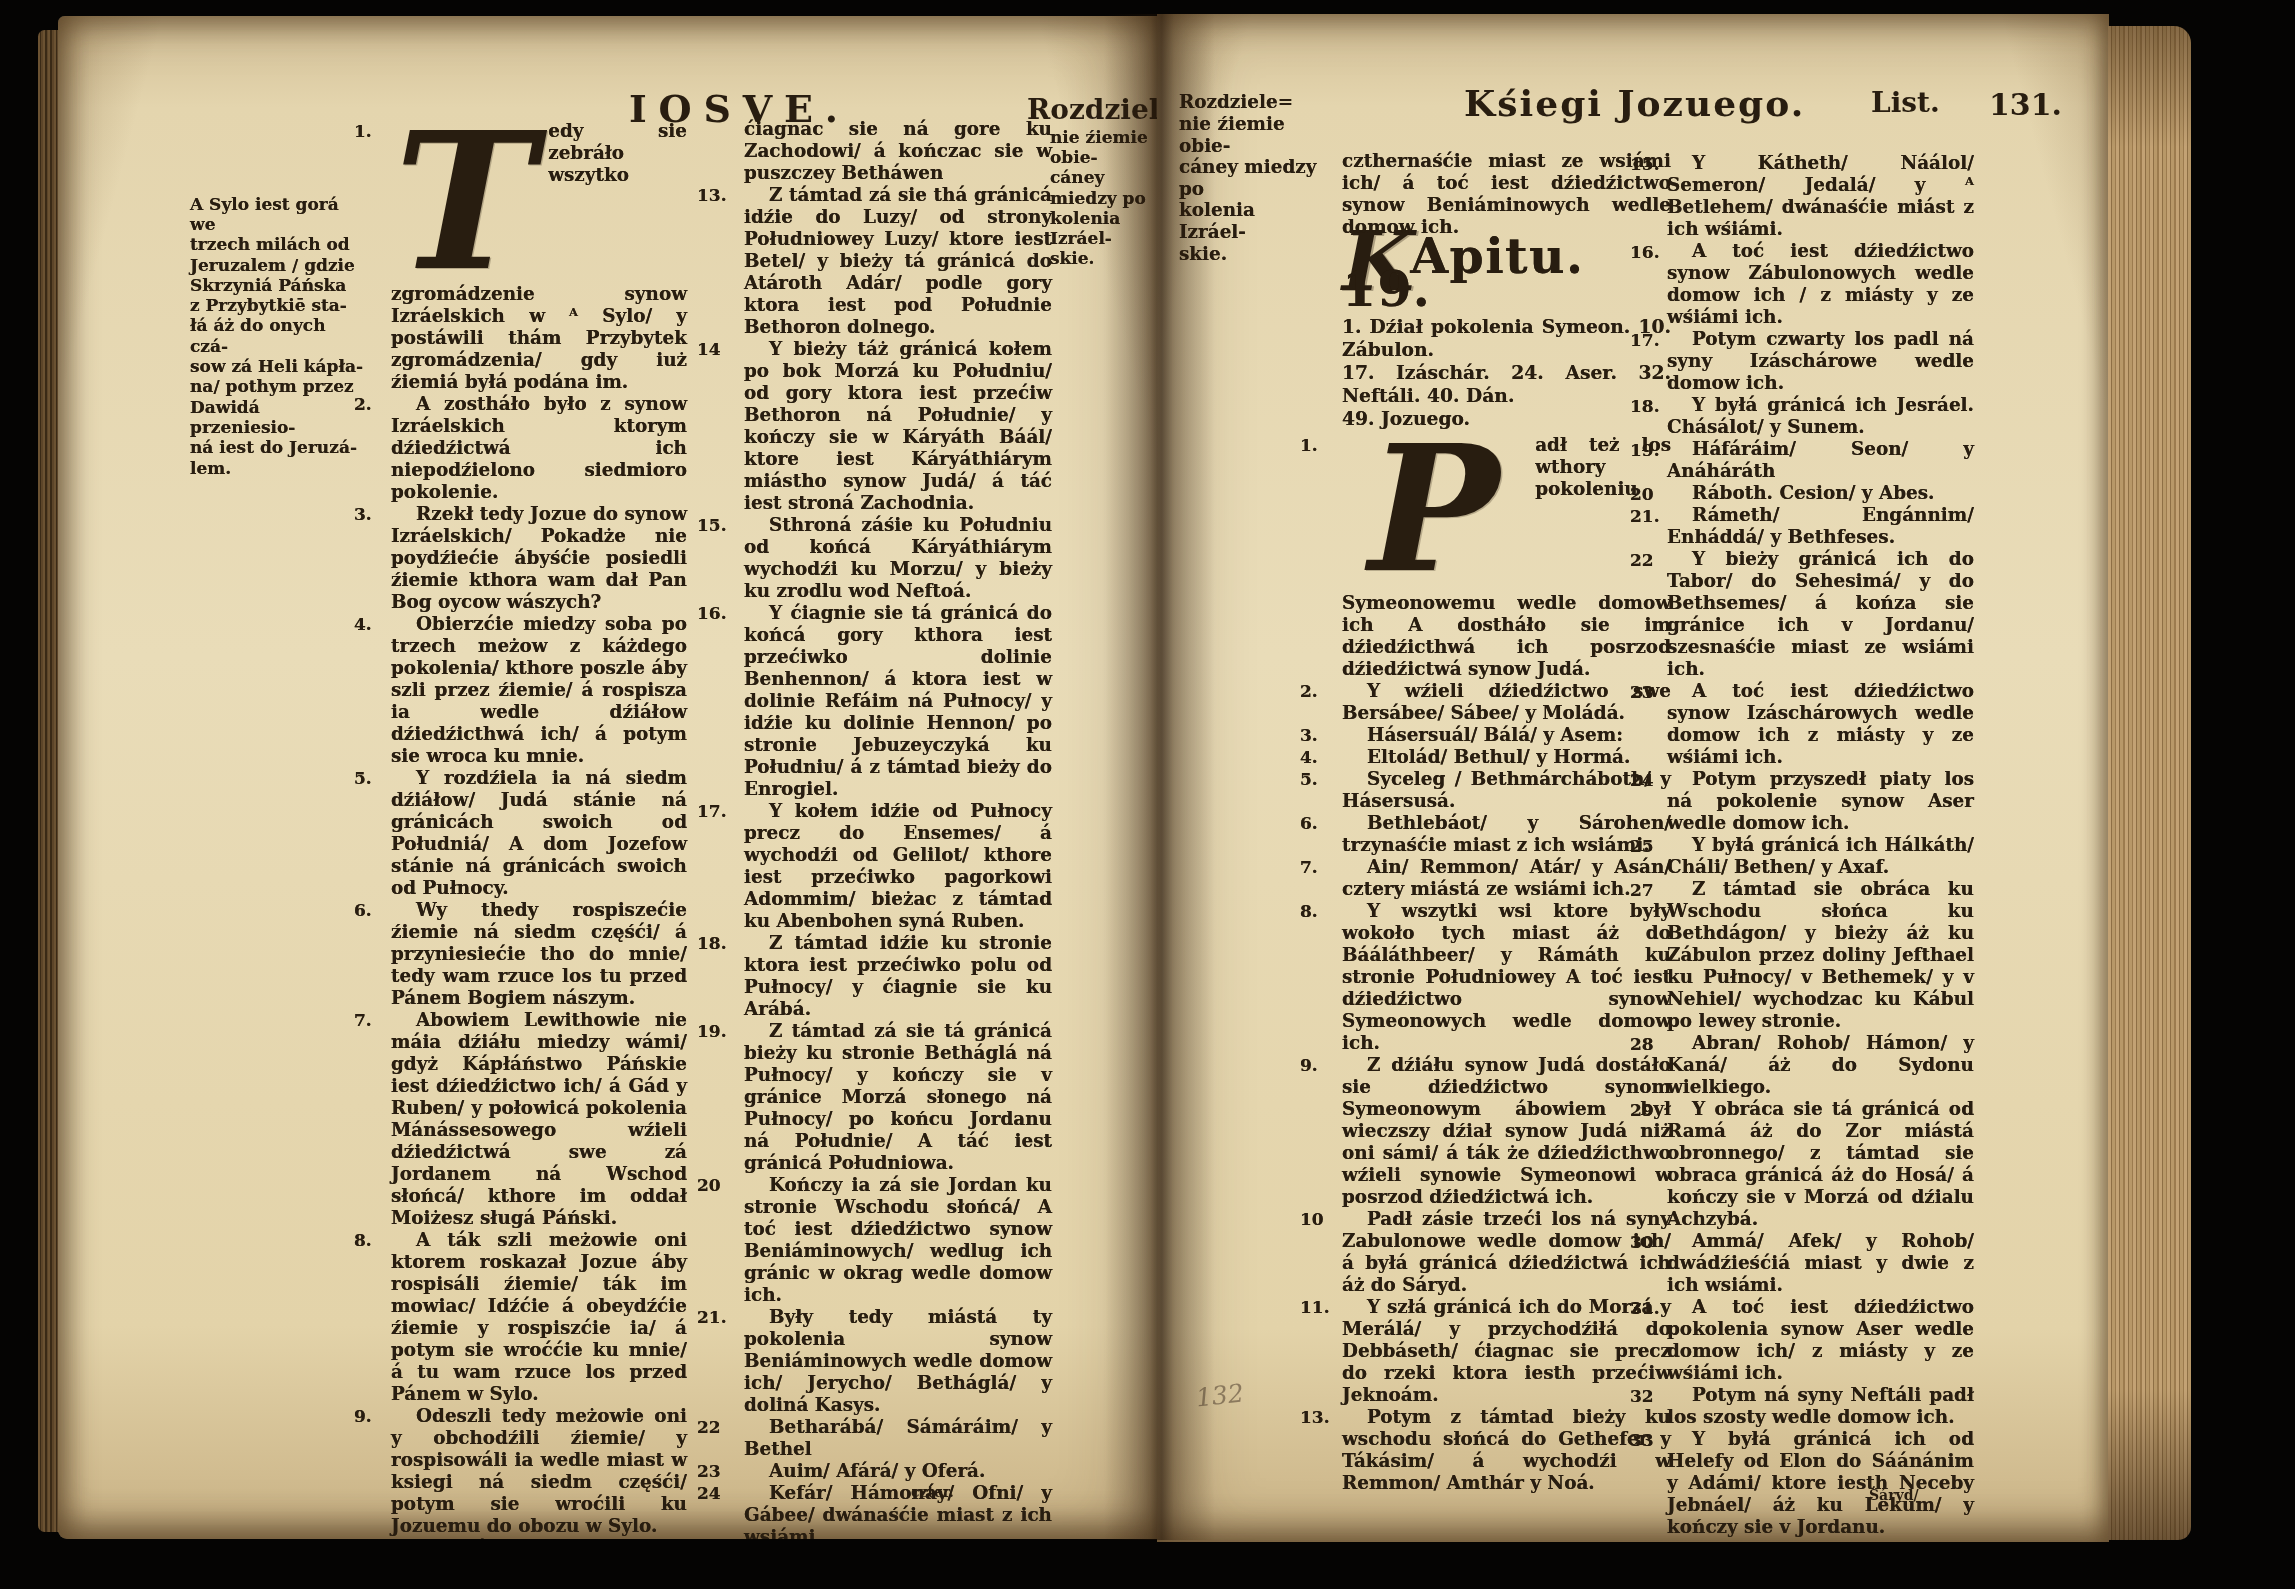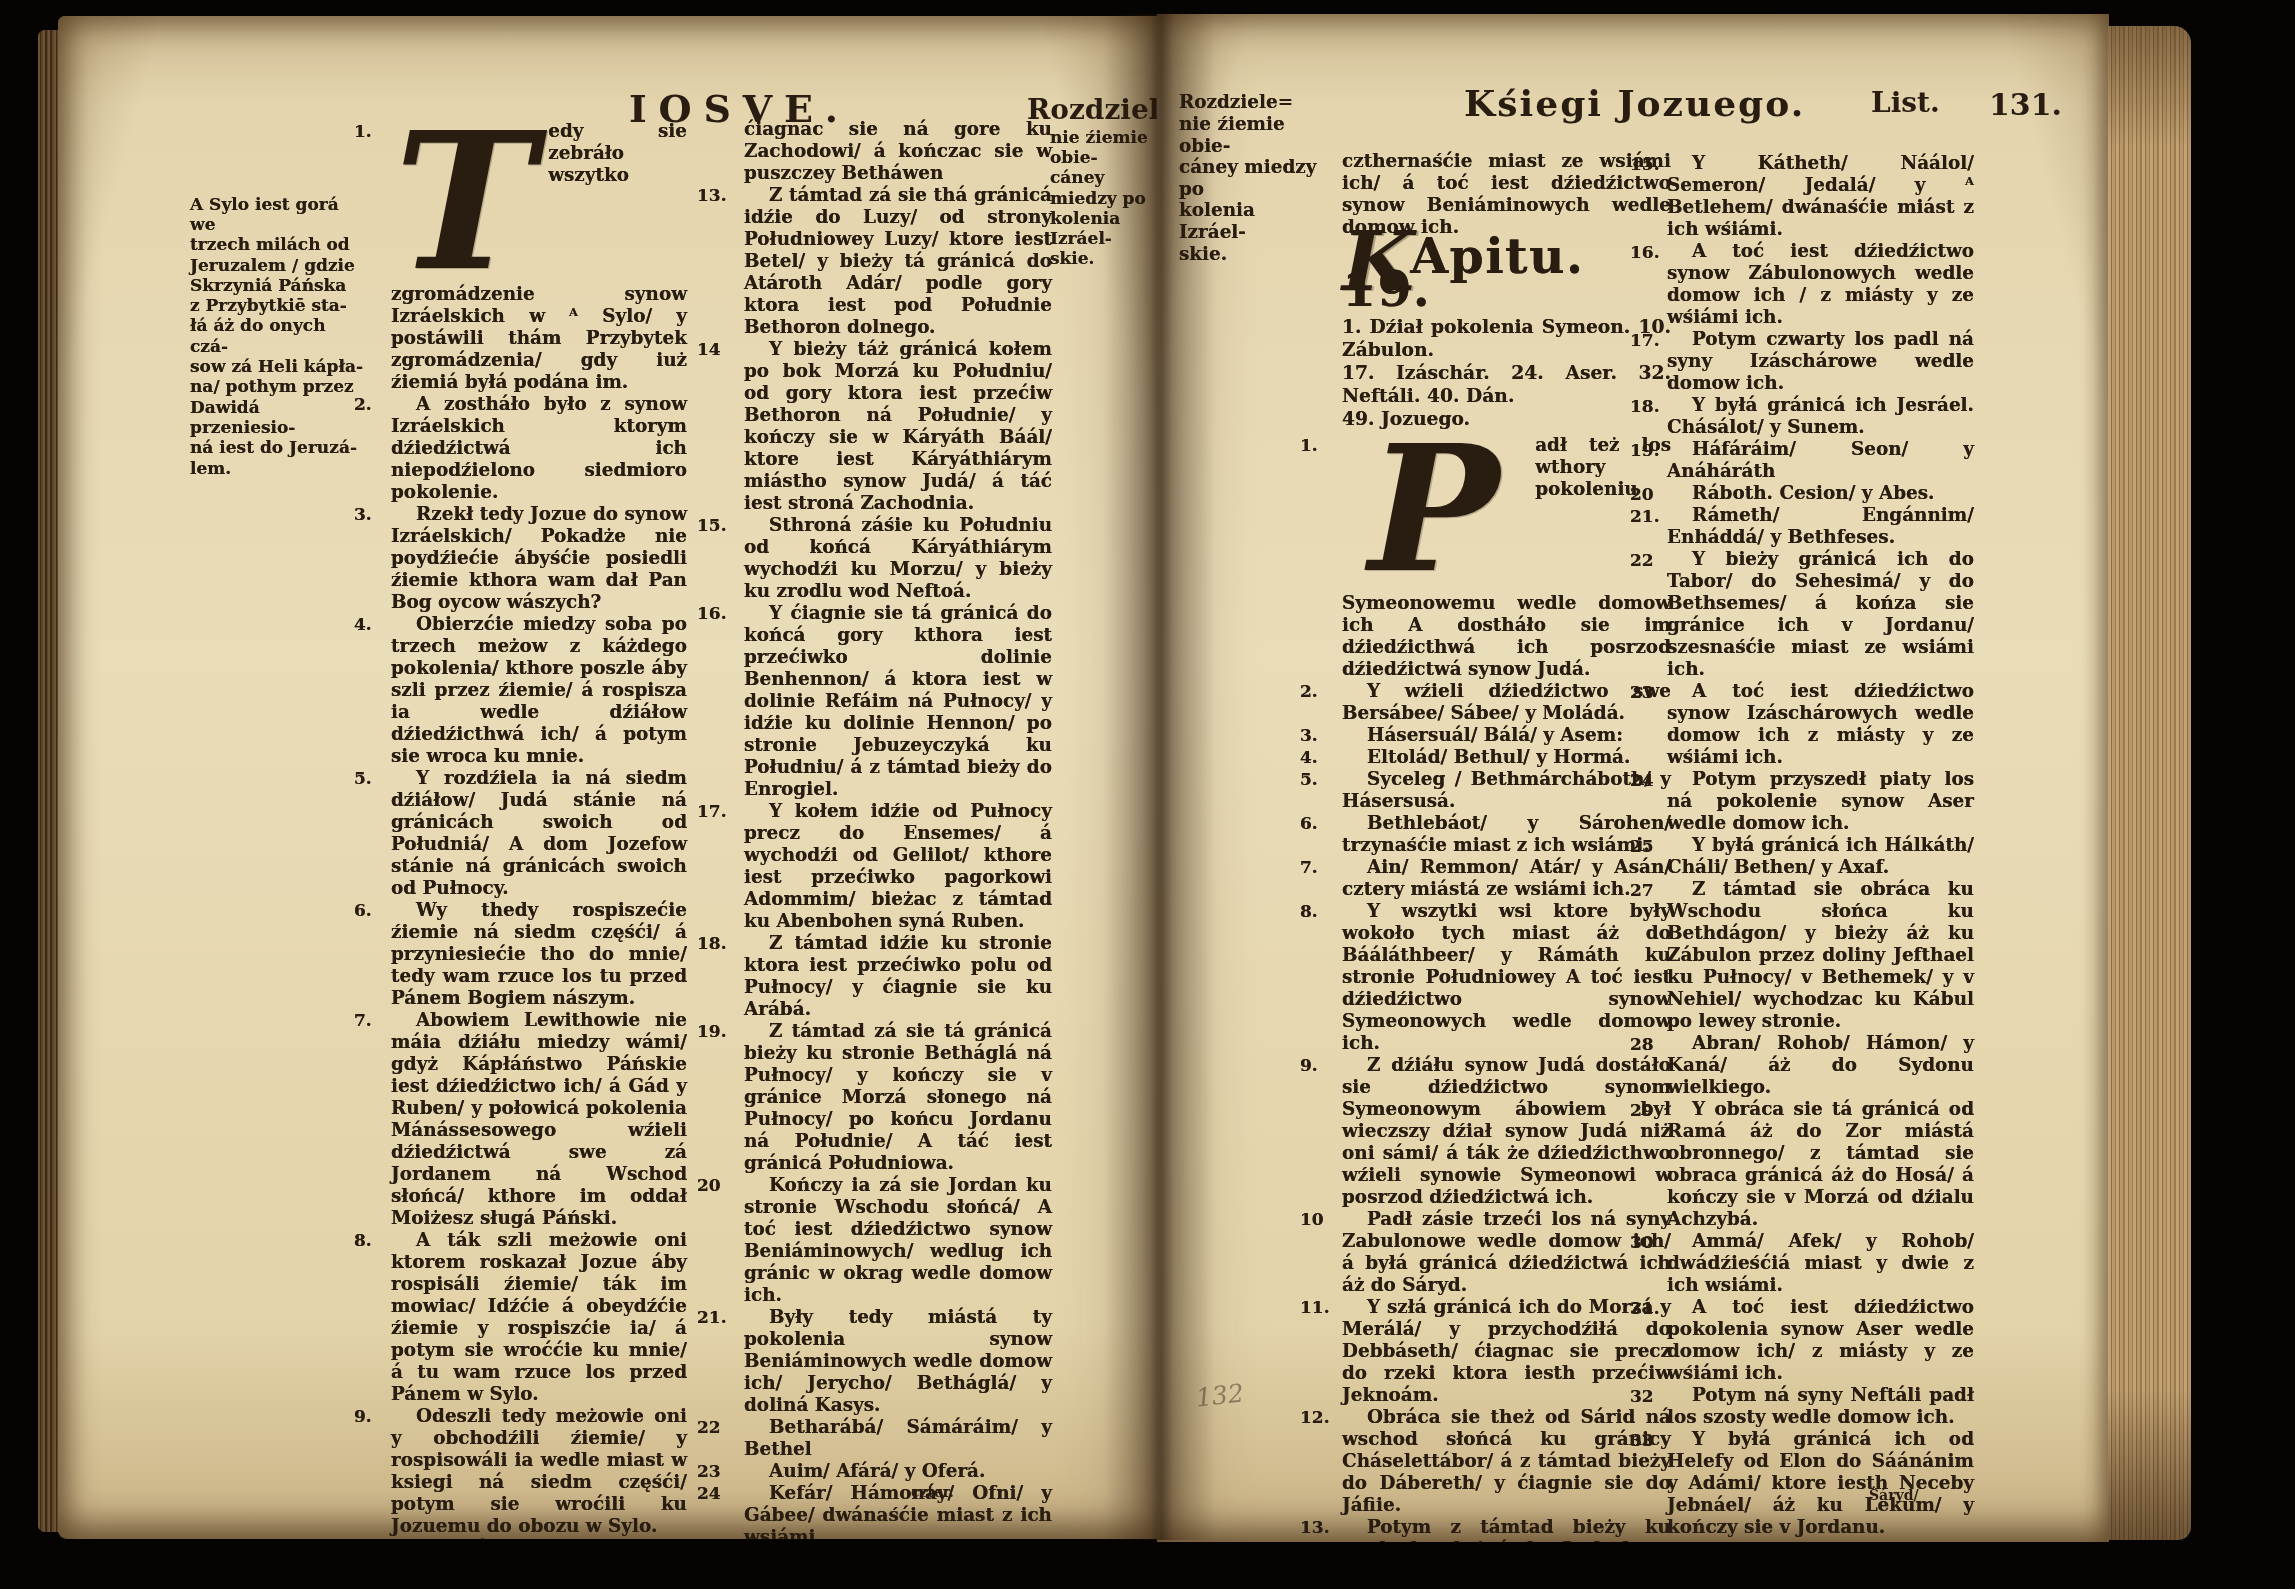--- a/index.html
+++ b/index.html
@@ -130,21 +130,20 @@
         <p class="verse"><span class="vnum">2.</span>Y wźieli dźiedźictwo swe Bersábee/ Sábee/ y Moládá.</p>
         <p class="verse"><span class="vnum">3.</span>Hásersuál/ Bálá/ y Asem:</p>
         <p class="verse"><span class="vnum">4.</span>Eltolád/ Bethul/ y Hormá.</p>
         <p class="verse"><span class="vnum">5.</span>Syceleg / Bethmárcháboth/ y Hásersusá.</p>
         <p class="verse"><span class="vnum">6.</span>Bethlebáot/ y Sárohen/ trzynaśćie miast z ich wsiámi.</p>
         <p class="verse"><span class="vnum">7.</span>Ain/ Remmon/ Atár/ y Asán/ cztery miástá ze wsiámi ich.</p>
         <p class="verse"><span class="vnum">8.</span>Y wszytki wsi ktore były wokoło tych miast áż do Bááláthbeer/ y Rámáth ku stronie Południowey A toć iest dźiedźictwo synow Symeonowych wedle domow ich.</p>
         <p class="verse"><span class="vnum">9.</span>Z dźiáłu synow Judá dostáło sie dźiedźictwo synom Symeonowym ábowiem był wieczszy dźiał synow Judá niż oni sámi/ á ták że dźiedźicthwo wźieli synowie Symeonowi w posrzod dźiedźictwá ich.</p>
         <p class="verse"><span class="vnum">10</span>Padł zásie trzeći los ná syny Zabulonowe wedle domow ich/ á byłá gránicá dźiedźictwá ich áż do Sáryd.</p>
         <p class="verse"><span class="vnum">11.</span>Y szłá gránicá ich do Morzá y Merálá/ y przychodźiłá do Debbáseth/ ćiagnac sie precz do rzeki ktora iesth przećiw Jeknoám.</p>
-        <p class="verse"><span class="vnum">12.</span>Obráca sie theż od Sárid ná wschod słońcá ku gránicy Cháselettábor/ á z támtad bieży do Dábereth/ y ćiagnie sie do Jáfiie.</p>
         <p class="verse"><span class="vnum">13.</span>Potym z támtad bieży ku wschodu słońcá do Gethefer y Tákásim/ á wychodźi w Remmon/ Amthár y Noá.</p>
       </div>
 
     <div class="col colR2" style="left:510px;top:138px;width:307px;">
         <p class="verse"><span class="vnum">15.</span>Y Kátheth/ Náálol/ Semeron/ Jedalá/ y ᴬ Betlehem/ dwánaśćie miást z ich wśiámi.</p>
         <p class="verse"><span class="vnum">16.</span>A toć iest dźiedźictwo synow Zábulonowych wedle domow ich / z miásty y ze wśiámi ich.</p>
         <p class="verse"><span class="vnum">17.</span>Potym czwarty los padl ná syny Izáschárowe wedle domow ich.</p>
         <p class="verse"><span class="vnum">18.</span>Y byłá gránicá ich Jesráel. Chásálot/ y Sunem.</p>
         <p class="verse"><span class="vnum">19.</span>Háfáráim/ Seon/ y Anáháráth</p>
         <p class="verse"><span class="vnum">20</span>Ráboth. Cesion/ y Abes.</p>

